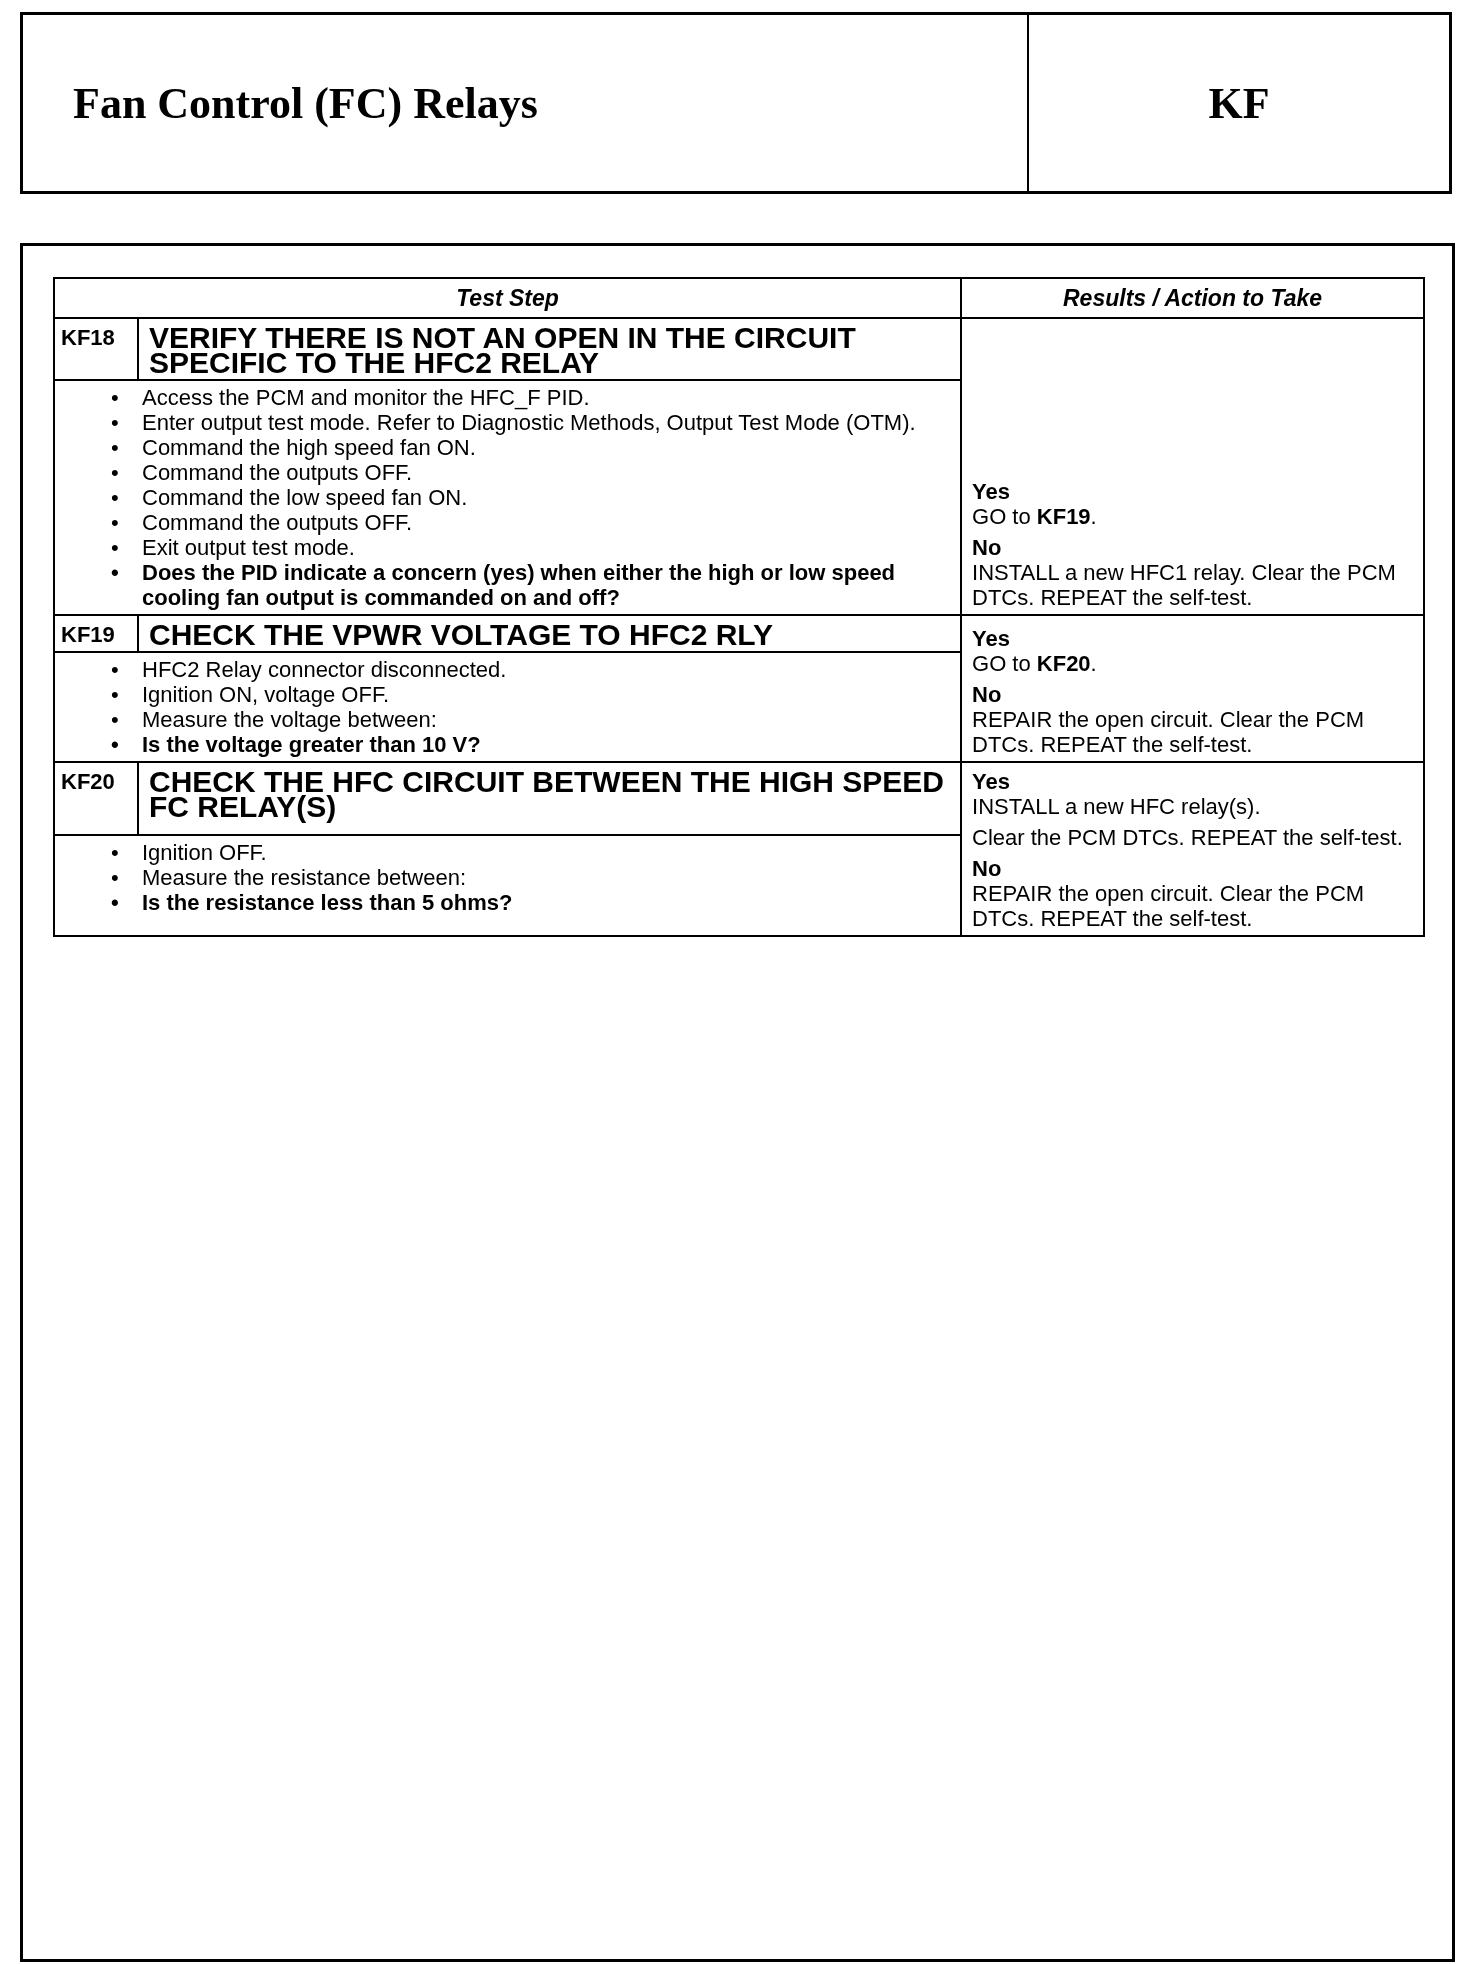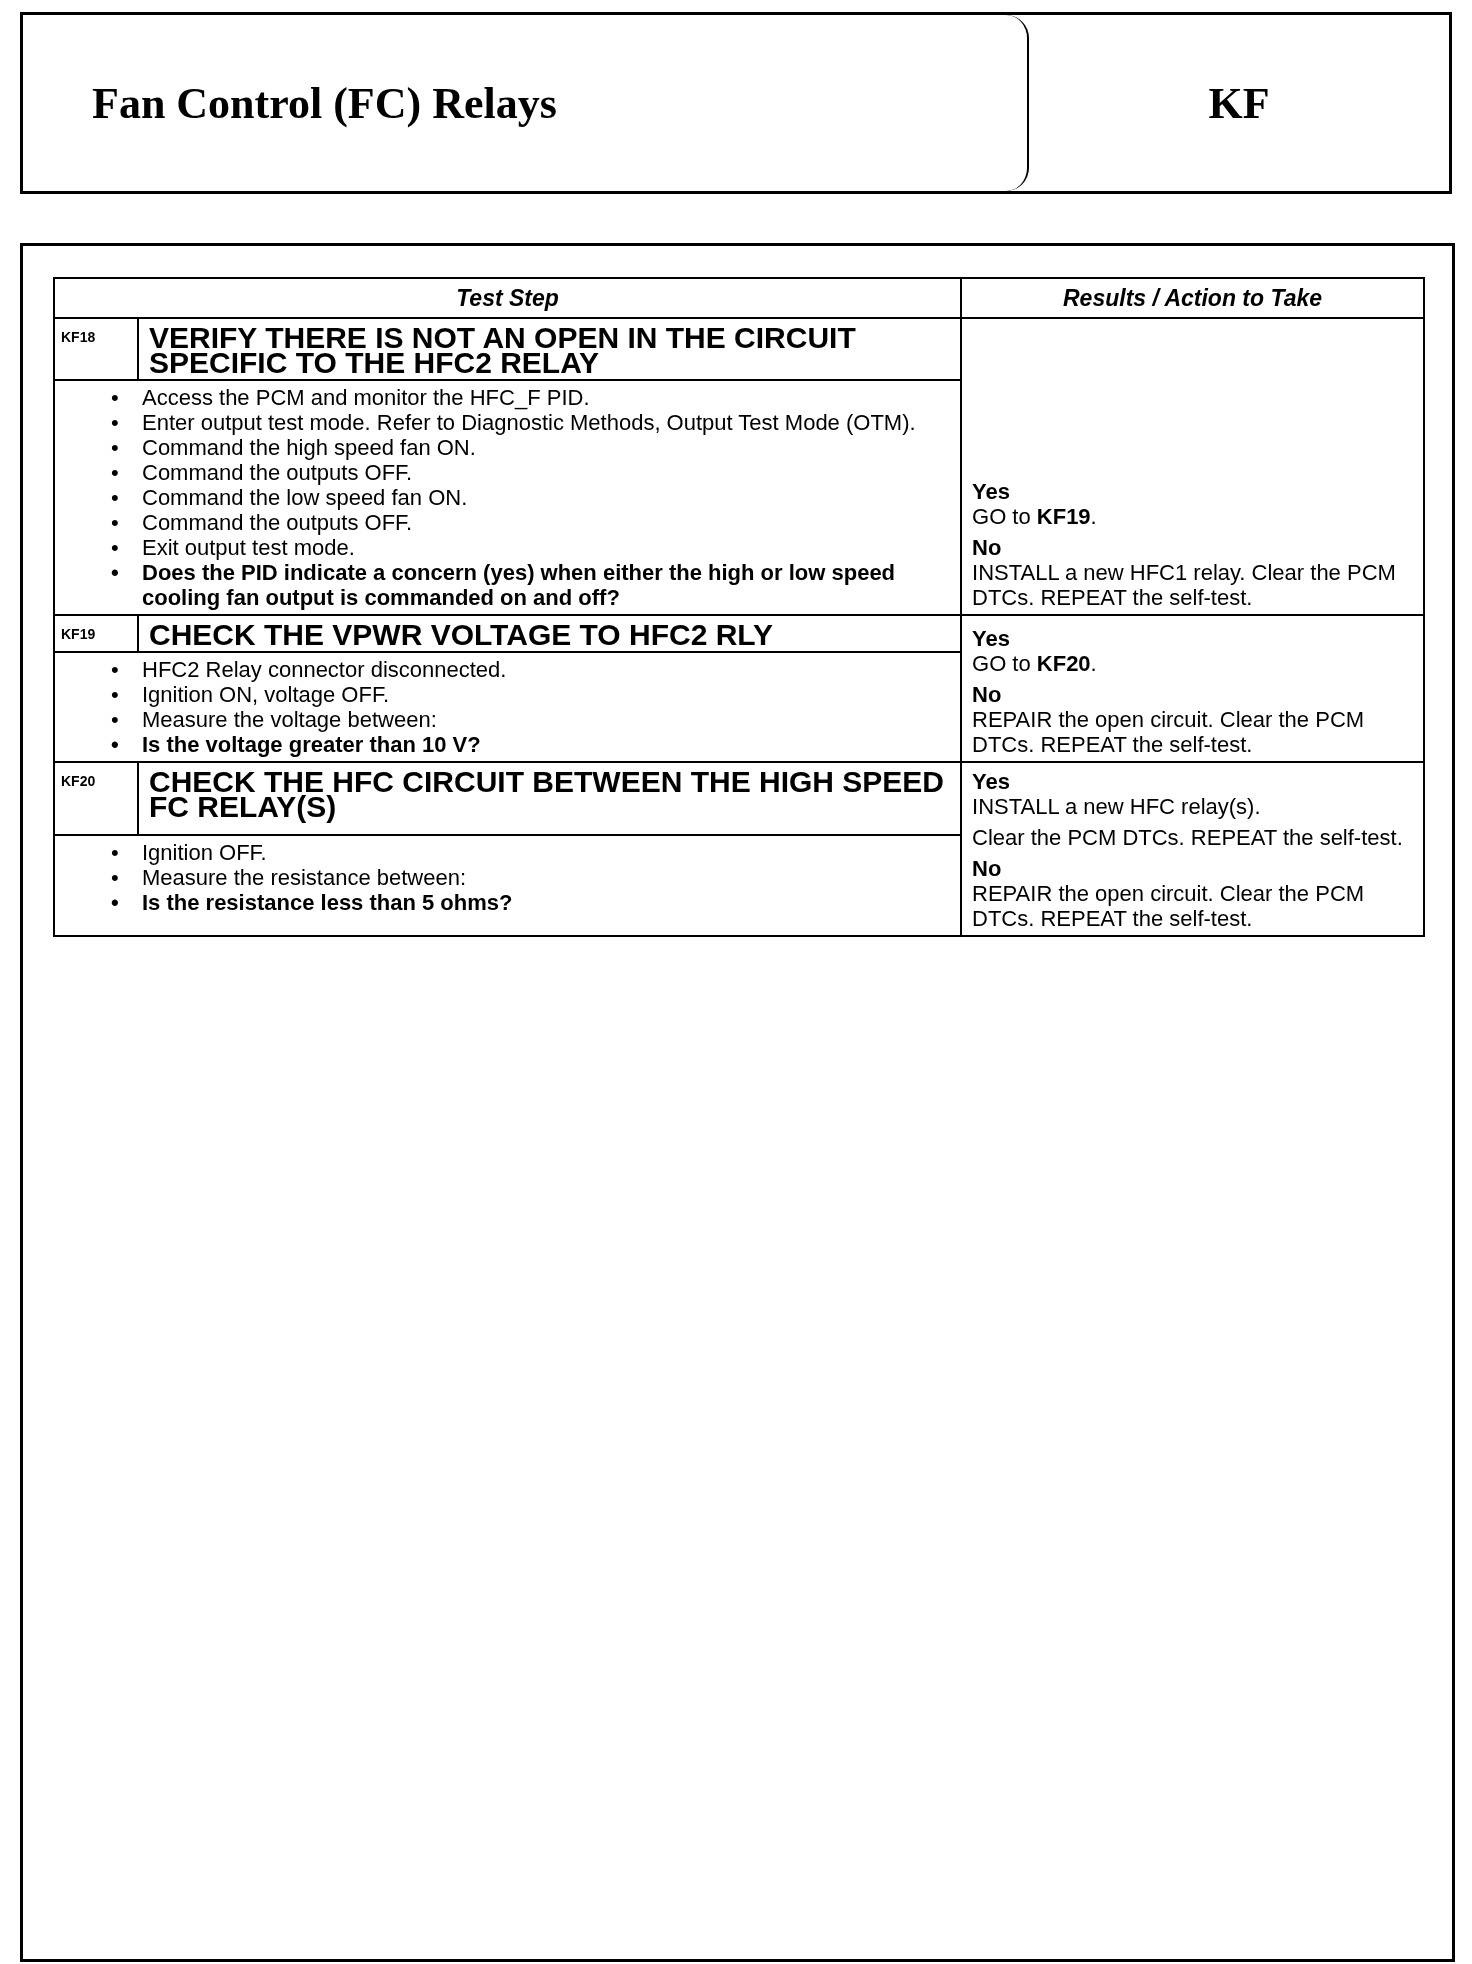--- a/index.html
+++ b/index.html
@@ -4,42 +4,42 @@
 <style>
   html, body { margin: 0; padding: 0; background: #ffffff; }
   body { width: 1472px; height: 1964px; position: relative; overflow: hidden; color: #000; }
 
   .header-box {
     position: absolute; left: 20px; top: 12px; width: 1432px; height: 182px;
     border: 3px solid #000; box-sizing: border-box; display: flex;
   }
   .header-title {
     flex: 0 0 1006px; border-right: 2px solid #000; display: flex; align-items: center;
-    padding-left: 69px; box-sizing: border-box;
-    font-family: "Liberation Serif", "DejaVu Serif", serif; font-weight: bold; font-size: 44px; border-radius: 23px;
+    padding-left: 50px; box-sizing: border-box;
+    font-family: "Liberation Serif", "DejaVu Serif", serif; font-weight: bold; font-size: 44px;
   }
   .header-code {
     flex: 1; display: flex; align-items: center; justify-content: center;
     font-family: "Liberation Serif", "DejaVu Serif", serif; font-weight: bold; font-size: 44px;
   }
 
   .frame {
     position: absolute; left: 20px; top: 243px; width: 1435px; height: 1719px;
     border: 3px solid #000; box-sizing: border-box;
   }
 
   table.main {
     position: absolute; left: 53px; top: 277px; width: 1370px;
     border-collapse: collapse; table-layout: fixed;
     font-family: "Liberation Sans", "DejaVu Sans", sans-serif; font-size: 22px; line-height: 25px;
   }
   table.main td, table.main th { border: 2px solid #000; vertical-align: top; padding: 0; }
   table.main th { font-weight: bold; font-size: 23px; height: 38px; vertical-align: middle; text-align: center; font-style: italic; }
 
-  .code-cell { width: 84px; font-weight: bold; font-size: 14px; padding: 6px 4px 0 6px !important; }
+  .code-cell { width: 84px; font-weight: bold; font-size: 22px; padding: 6px 4px 0 6px !important; }
   .step-title { font-weight: bold; font-size: 30px; padding: 6px 10px 4px 10px !important; }
 
   .body-cell { padding: 4px 10px 4px 40px !important; }
   ul.bullets { list-style: none; margin: 0; padding: 0; }
   ul.bullets li { position: relative; padding-left: 47px; }
   ul.bullets li::before { content: "\2022"; position: absolute; left: 16px; top: 0; }
   ul.bullets li.bold { font-weight: bold; }
 
   .result-cell { padding: 0 8px 4px 10px !important; vertical-align: bottom !important; }
   .res-label { font-weight: bold; margin-top: 6px; }

